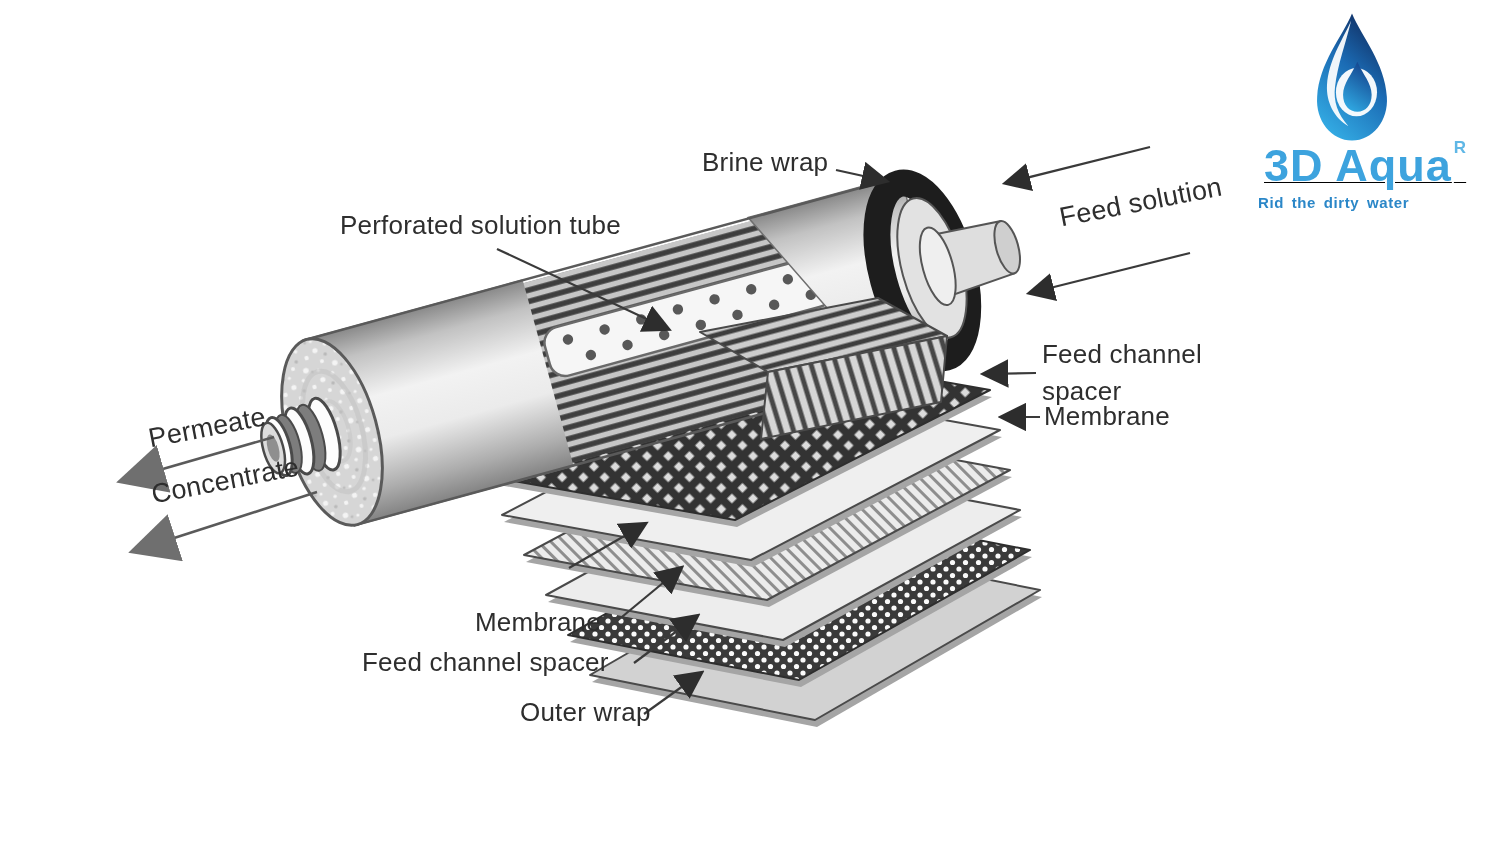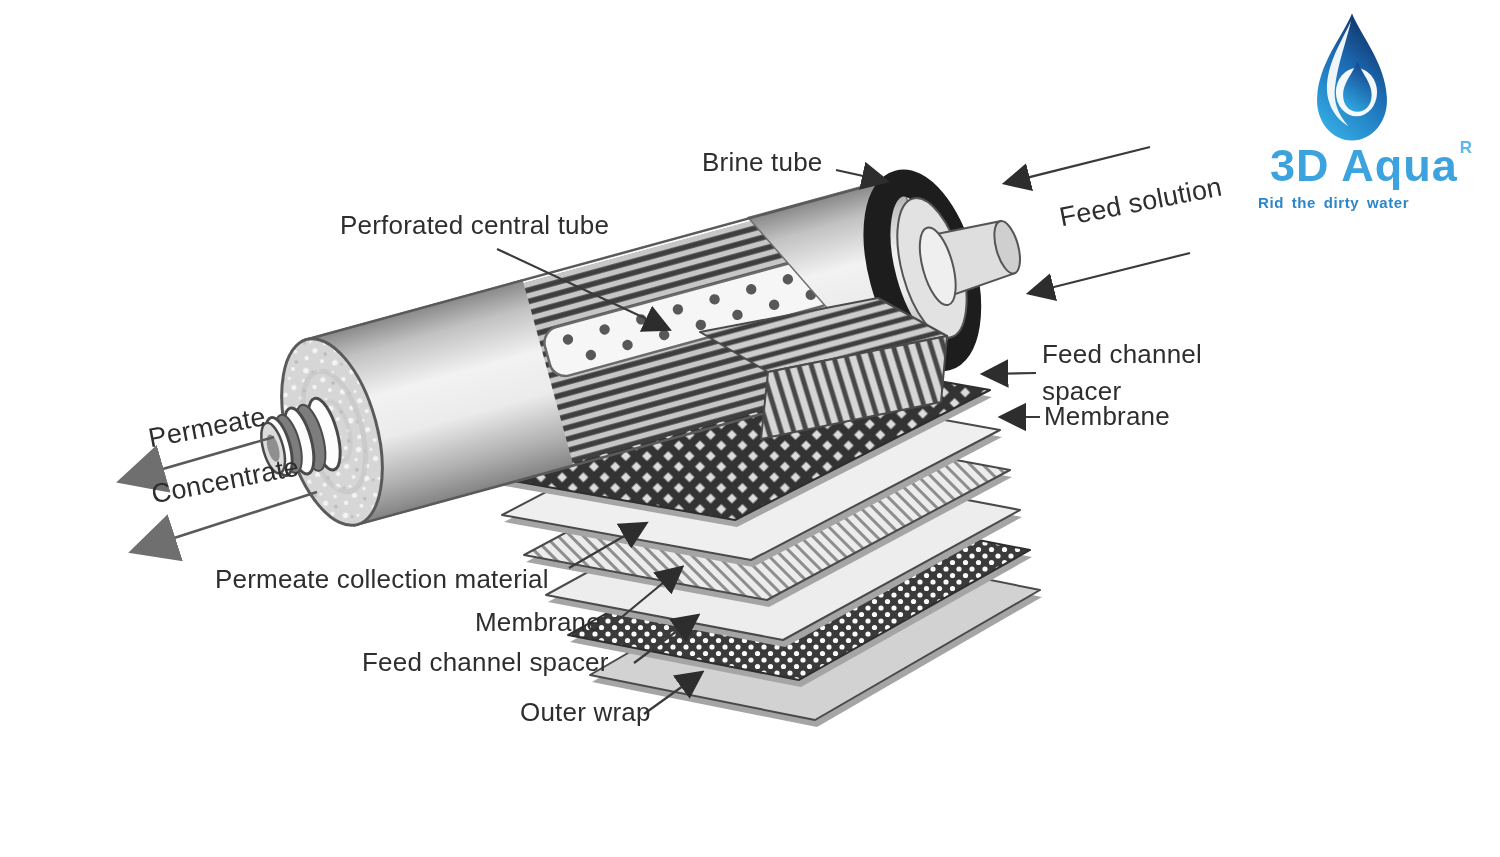--- a/index.html
+++ b/index.html
@@ -10,21 +10,21 @@
   .diagram-svg{position:absolute;left:0;top:0;}
   .lbl{
     position:absolute;color:#2e2e2e;font-size:26px;line-height:1.15;
     white-space:nowrap;letter-spacing:.2px;
   }
   .lbl.wrap{white-space:normal;width:190px;line-height:1.42;}
   .lbl.rot{transform:rotate(-11deg);transform-origin:left top;font-size:27px;}
   
   .logo{position:absolute;left:1258px;top:8px;width:215px;}
   .logo-drop{position:absolute;left:48px;top:2px;width:92px;height:134px;}
-  .brand-row{position:absolute;left:12px;top:130px;width:213px;white-space:nowrap;}
+  .brand-row{position:absolute;left:6px;top:130px;width:213px;white-space:nowrap;text-decoration:underline;}
   .brand{
     font-size:45px;font-weight:bold;color:#3da3de;letter-spacing:1px;
   }
   .brand-r{
     font-size:17px;font-weight:bold;color:#5fb7e6;vertical-align:28px;margin-left:2px;
   }
   .tagline{
     position:absolute;left:0;top:186px;width:205px;text-align:left;
     font-size:15px;font-weight:bold;color:#2b87c8;letter-spacing:.6px;word-spacing:3px;
   }
@@ -189,28 +189,27 @@
       <line x1="1040" y1="417" x2="1002" y2="417" marker-end="url(#ah)"></line>
       <line x1="274" y1="437" x2="128" y2="479" stroke="#5a5a5a" stroke-width="2.6" marker-end="url(#ahb)"></line>
       <line x1="317" y1="492" x2="140" y2="549" stroke="#5a5a5a" stroke-width="2.6" marker-end="url(#ahb)"></line>
       <line x1="569" y1="568" x2="645" y2="524" marker-end="url(#ah)"></line>
       <line x1="617" y1="621" x2="681" y2="568" marker-end="url(#ah)"></line>
       <line x1="634" y1="663" x2="697" y2="616" marker-end="url(#ah)"></line>
       <line x1="644" y1="714" x2="701" y2="673" marker-end="url(#ah)"></line>
     </g>
   </svg>
 
-  <div class="lbl" style="left:702px;top:148px;">Brine tube</div>
+  <div class="lbl" style="left:702px;top:148px;">Brine wrap</div>
   <div class="lbl rot" style="left:1057px;top:203px;">Feed solution</div>
-  <div class="lbl" style="left:340px;top:211px;">Perforated central tube</div>
+  <div class="lbl" style="left:340px;top:211px;">Perforated solution tube</div>
   <div class="lbl wrap" style="left:1042px;top:336px;">Feed channel spacer</div>
   <div class="lbl" style="left:1044px;top:402px;">Membrane</div>
   <div class="lbl rot" style="left:146px;top:424px;">Permeate</div>
   <div class="lbl rot" style="left:149px;top:480px;">Concentrate</div>
-  <div class="lbl" style="left:215px;top:565px;">Permeate collection material</div>
   <div class="lbl" style="left:475px;top:608px;">Membrane</div>
   <div class="lbl" style="left:362px;top:648px;">Feed channel spacer</div>
   <div class="lbl" style="left:520px;top:698px;">Outer wrap</div>
 
   <div class="logo">
     <svg class="logo-drop" viewBox="0 0 100 150">
       <path d="M50,4 C39,30 13,60 11,97 C9,124 27,146 50,146 C73,146 91,124 89,97 C87,60 61,30 50,4 Z" fill="url(#ld-g)"></path>
       <defs>
         <linearGradient id="ld-g" x1=".75" y1="0" x2=".25" y2="1">
           <stop offset="0" stop-color="#102a5c"></stop>

